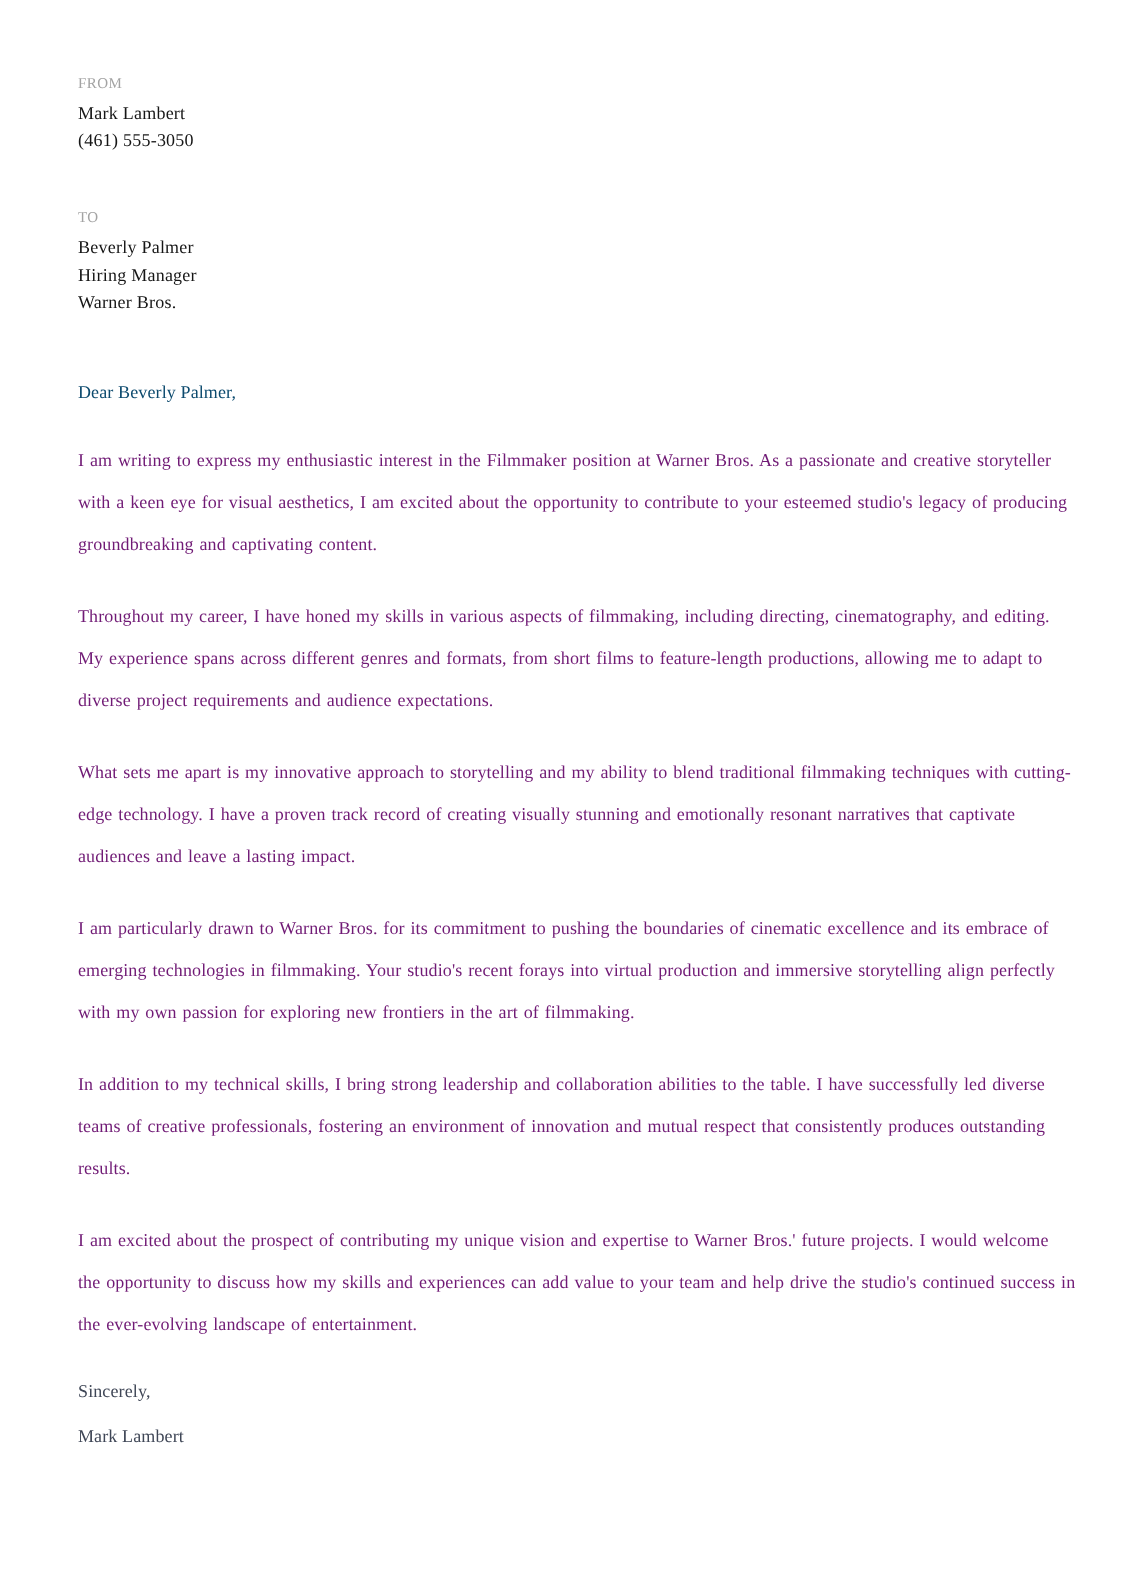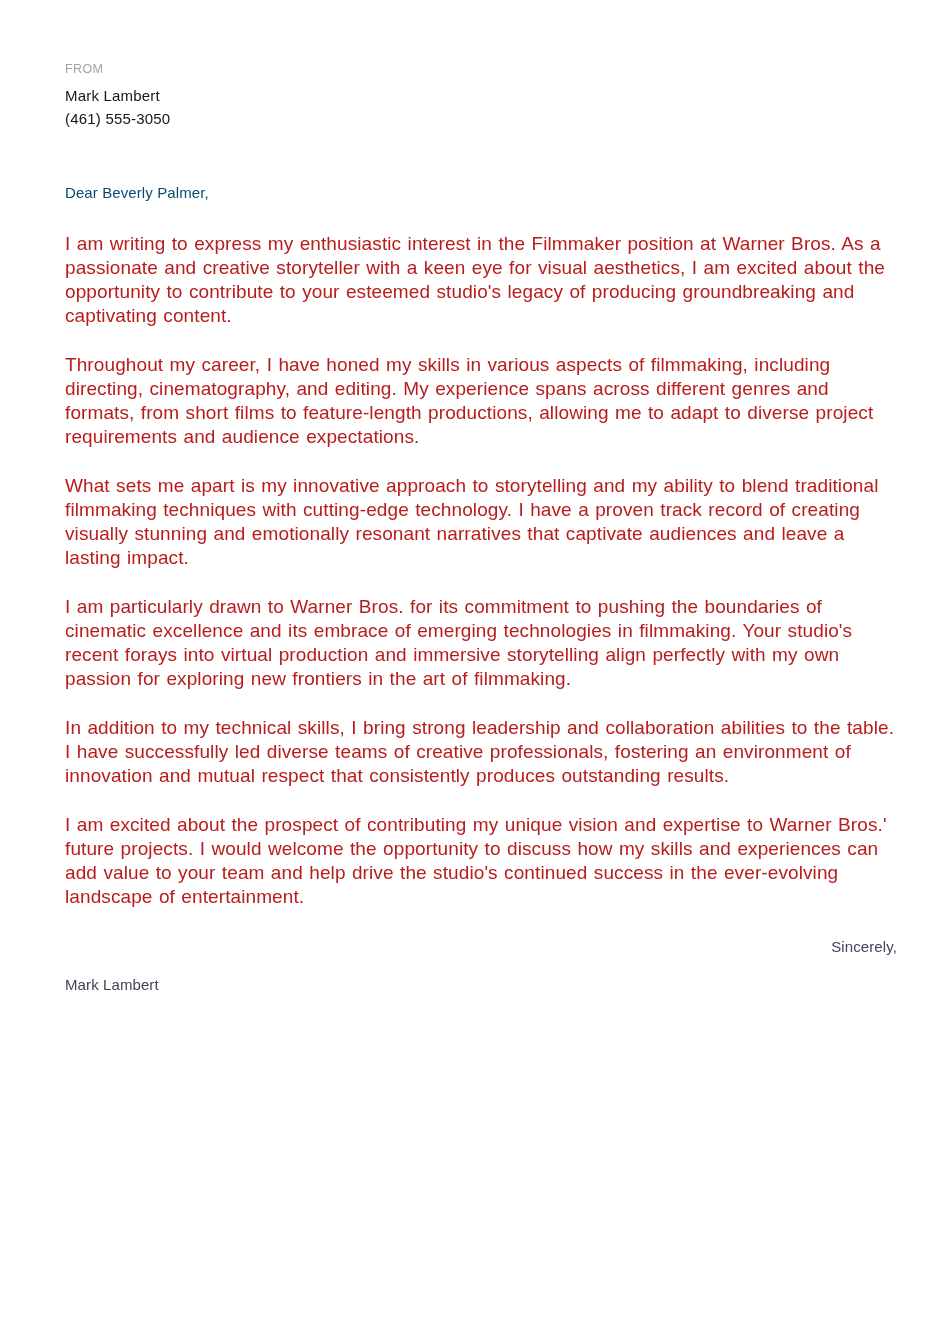--- a/index.html
+++ b/index.html
@@ -8,20 +8,21 @@
     height: 1329px;
     background: #ffffff;
     font-family: "Liberation Sans", "DejaVu Sans", sans-serif;
     overflow: hidden;
   }
   .page {
     width: 940px;
     height: 1329px;
     background: #ffffff;
     padding: 62px 45px 0 65px;
+    font-family: Liberation Serif, serif;
   }
   .content {
     width: 832px;
   }
   .address-label {
     font-size: 12.5px;
     line-height: 15px;
     color: #a3a3a3;
     letter-spacing: 0.4px;
     margin-bottom: 7px;
@@ -38,34 +39,33 @@
   .letter-body {
     margin-top: 50px;
   }
   .salutation {
     font-size: 15px;
     line-height: 26.5px;
     color: #0c4a6e;
     letter-spacing: 0.1px;
   }
   .body-paragraph {
-    font-size: 19px;
-    line-height: 24px;
-    color: #b91c1c;
+    font-size: 15px;
+    line-height: 35px;
+    color: #701a75;
     letter-spacing: 0.1px;
     word-spacing: 1px;
     margin-top: 25px;
   }
   .closing {
     font-size: 15px;
     line-height: 26.5px;
     color: #3f4656;
     letter-spacing: 0.1px;
     margin-top: 25px;
-    text-align: right;
   }
   .signature {
     font-size: 15px;
     line-height: 26.5px;
     color: #3f4656;
     letter-spacing: 0.1px;
     margin-top: 12px;
   }
 </style>
 </head>
@@ -73,20 +73,26 @@
 
 <div class="page">
   <div class="content">
 
     <div class="from-block">
       <div class="address-label">FROM</div>
       <div class="contact-line">Mark Lambert</div>
       <div class="contact-line">(461) 555-3050</div>
     </div>
 
+    <div class="to-block">
+      <div class="address-label">TO</div>
+      <div class="contact-line">Beverly Palmer</div>
+      <div class="contact-line">Hiring Manager</div>
+      <div class="contact-line">Warner Bros.</div>
+    </div>
 
     <div class="letter-body">
       <p class="salutation">Dear Beverly Palmer,</p>
       <p class="body-paragraph">I am writing to express my enthusiastic interest in the Filmmaker position at Warner Bros. As a passionate and creative storyteller with a keen eye for visual aesthetics, I am excited about the opportunity to contribute to your esteemed studio's legacy of producing groundbreaking and captivating content.</p>
       <p class="body-paragraph">Throughout my career, I have honed my skills in various aspects of filmmaking, including directing, cinematography, and editing. My experience spans across different genres and formats, from short films to feature-length productions, allowing me to adapt to diverse project requirements and audience expectations.</p>
       <p class="body-paragraph">What sets me apart is my innovative approach to storytelling and my ability to blend traditional filmmaking techniques with cutting-edge technology. I have a proven track record of creating visually stunning and emotionally resonant narratives that captivate audiences and leave a lasting impact.</p>
       <p class="body-paragraph">I am particularly drawn to Warner Bros. for its commitment to pushing the boundaries of cinematic excellence and its embrace of emerging technologies in filmmaking. Your studio's recent forays into virtual production and immersive storytelling align perfectly with my own passion for exploring new frontiers in the art of filmmaking.</p>
       <p class="body-paragraph">In addition to my technical skills, I bring strong leadership and collaboration abilities to the table. I have successfully led diverse teams of creative professionals, fostering an environment of innovation and mutual respect that consistently produces outstanding results.</p>
       <p class="body-paragraph">I am excited about the prospect of contributing my unique vision and expertise to Warner Bros.' future projects. I would welcome the opportunity to discuss how my skills and experiences can add value to your team and help drive the studio's continued success in the ever-evolving landscape of entertainment.</p>
       <p class="closing">Sincerely,</p>

